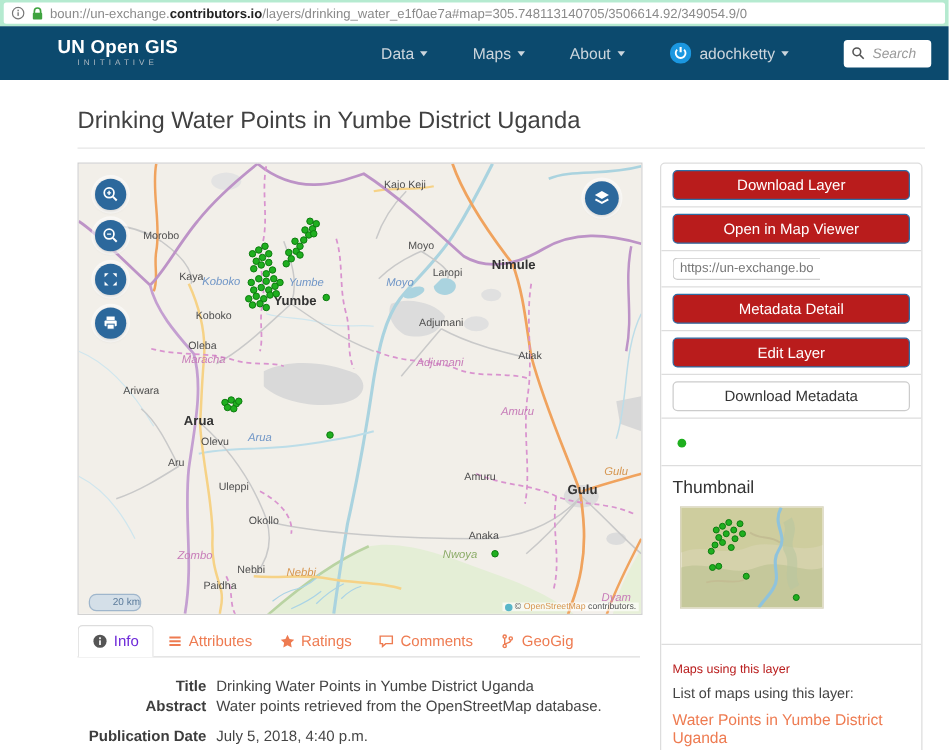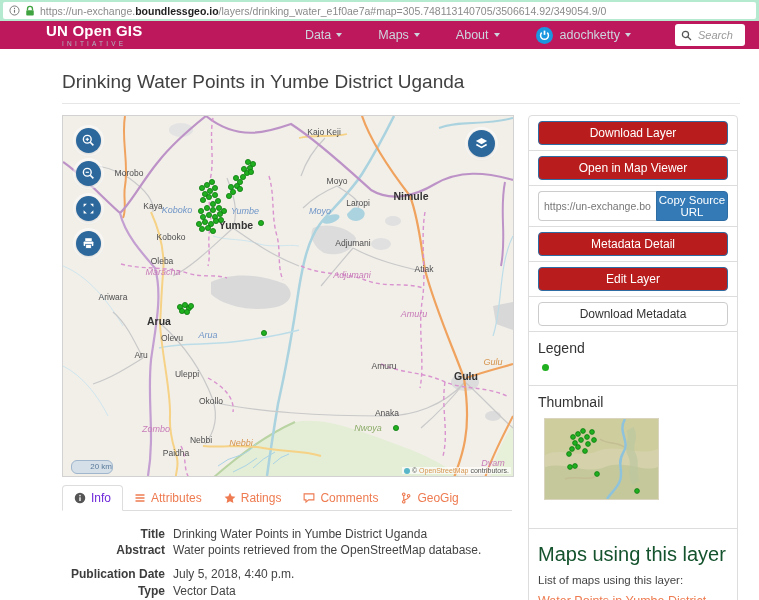--- a/index.html
+++ b/index.html
@@ -4,21 +4,21 @@
 <style>
   html,body{margin:0;padding:0}
   body{width:759px;height:600px;overflow:hidden;background:#fff;font-family:"Liberation Sans",sans-serif;position:relative}
 
   
   .browser-bar{height:21px;background:#b5ead0;display:flex;align-items:center;padding:0 3px;box-sizing:border-box}
   .url-field{flex:1;background:#fff;border-radius:2px;height:17px;display:flex;align-items:center;gap:5px;padding:0 6px;font-size:10.5px;color:#8a8a8a;white-space:nowrap;overflow:hidden}
   .url-domain{color:#222;font-weight:bold}
 
   
-  .navbar{height:28px;background:#be185d;display:flex;align-items:center;padding:0 14px;box-sizing:border-box}
+  .navbar{height:43px;background:#0c4a6e;display:flex;align-items:center;padding:0 14px;box-sizing:border-box}
   .brand{margin-left:32px;color:#fff;line-height:1}
   .brand-title{font-size:15px;font-weight:bold;letter-spacing:.2px}
   .brand-sub{display:block;font-size:6.5px;letter-spacing:3.2px;color:#aeb9c2;margin-top:2px;text-align:center}
   .nav-right{margin-left:auto;display:flex;align-items:center;gap:36px;color:#cdd6dd;font-size:12.5px}
   .nav-item{display:flex;align-items:center;cursor:pointer}
   .caret{width:0;height:0;border-left:3.5px solid transparent;border-right:3.5px solid transparent;border-top:4px solid #cdd6dd;display:inline-block;margin-left:5px}
   .user-group{display:flex;align-items:center;gap:7px}
   .search-box{background:#fff;border-radius:3px;height:22px;width:70px;display:flex;align-items:center;gap:4px;padding:0 6px;box-sizing:border-box;margin-left:8px}
   .search-box input{border:none;outline:none;width:100%;font-size:11px;font-family:"Liberation Sans",sans-serif}
   .search-box input::placeholder{font-style:italic;color:#999}
@@ -71,21 +71,21 @@
   .btn-primary{background:#b91c1c;border:1px solid #2e6da4;color:#fff}
   .btn-default{background:#fff;border:1px solid #ccc;color:#333}
   .input-group{display:flex}
   .src-input{width:118px;font-size:10.5px;color:#777;border:1px solid #ccc;border-right:none;border-radius:4px 0 0 4px;padding:2px 5px;background:#fff;box-sizing:border-box;font-family:"Liberation Sans",sans-serif;outline:none}
   .src-btn{flex:1;background:#337ab7;border:1px solid #2e6da4;color:#fff;font-size:11.5px;border-radius:0 4px 4px 0;cursor:pointer;font-family:"Liberation Sans",sans-serif;padding:2px 0}
   .cell-pad{padding:8px 9px 10px}
   .side-title{font-size:14px;color:#333;margin:0 0 4px}
   .legend-dot{width:7px;height:7px;border-radius:50%;background:#1faf1f;margin:8px 0 4px 4px}
   .thumb-svg{margin:8px 0 18px 6px;display:block;border:1px solid #d8d4bd}
   .maps-cell{padding:14px 9px 12px}
-  .maps-title{font-size:20px;color:#14532d;margin:0 0 8px}
+  .maps-title{font-size:10px;color:#b91c1c;margin:0 0 8px}
   .maps-sub{font-size:11.5px;color:#444;margin:0 0 8px}
   .maps-link{display:block;font-size:12.5px;margin:0 0 10px}
 </style>
 </head>
 <body>
 
 <div class="browser-bar">
   <div class="url-field">
     <span style="display:flex">
       <svg width="11" height="11" viewBox="0 0 16 16">
@@ -93,21 +93,21 @@
           <rect x="7.2" y="7" width="1.6" height="4.2" fill="#777"></rect>
           <rect x="7.2" y="4" width="1.6" height="1.8" fill="#777"></rect>
         </svg>
     </span>
     <span style="display:flex">
       <svg width="10" height="12" viewBox="0 0 12 14">
           <path d="M3 6.2V4.5a3 3 0 0 1 6 0v1.7" stroke="#3fa33f" stroke-width="1.6" fill="none"></path>
           <rect x="1.5" y="6" width="9" height="6.5" rx="1" fill="#3fa33f"></rect>
         </svg>
     </span>
-    <span><span>https://un-exchange.</span><span class="url-domain">boundlessgeo.io</span><span>/layers/drinking_water_e1f0ae7a#map=305.748113140705/3506614.92/349054.9/0</span></span>
+    <span><span>boun://un-exchange.</span><span class="url-domain">contributors.io</span><span>/layers/drinking_water_e1f0ae7a#map=305.748113140705/3506614.92/349054.9/0</span></span>
   </div>
 </div>
 
 <div class="navbar">
   <div class="brand">
     <span class="brand-title">UN Open GIS</span>
     <span class="brand-sub">INITIATIVE</span>
   </div>
   <div class="nav-right">
     <span class="nav-item">
@@ -438,35 +438,33 @@
       <div class="side-stack">
         <div class="side-cell">
             <button class="btn btn-primary">Download Layer</button>
           </div>
         <div class="side-cell">
             <button class="btn btn-primary">Open in Map Viewer</button>
           </div>
         <div class="side-cell">
           <div class="input-group">
             <input class="src-input" type="text" value="https://un-exchange.boun" style="">
-            <button class="src-btn">Copy Source URL</button>
           </div>
         </div>
         <div class="side-cell">
             <button class="btn btn-primary">Metadata Detail</button>
           </div>
         <div class="side-cell">
             <button class="btn btn-primary">Edit Layer</button>
           </div>
         <div class="side-cell">
             <button class="btn btn-default">Download Metadata</button>
           </div>
 
         <div class="side-cell cell-pad">
-          <div class="side-title">Legend</div>
           <div class="legend-dot"></div>
         </div>
 
         <div class="side-cell cell-pad">
           <div class="side-title">Thumbnail</div>
           <svg class="thumb-svg" width="113" height="80" viewBox="0 0 113 80">
             <rect width="113" height="80" fill="#d5d2ab"></rect>
             <path d="M0,0 h113 v30 c-20,8 -40,-6 -60,2 c-20,8 -35,-4 -53,4 Z" fill="#cecd9e"></path>
             <path d="M0,48 c22,-6 40,8 60,0 c20,-8 38,6 53,0 V80 H0 Z" fill="#c5c89b"></path>
             <path d="M85,10 c6,10 -4,16 2,26 c5,9 -2,18 4,28" stroke="#b9c6a0" stroke-width="8" fill="none" opacity=".6"></path>

